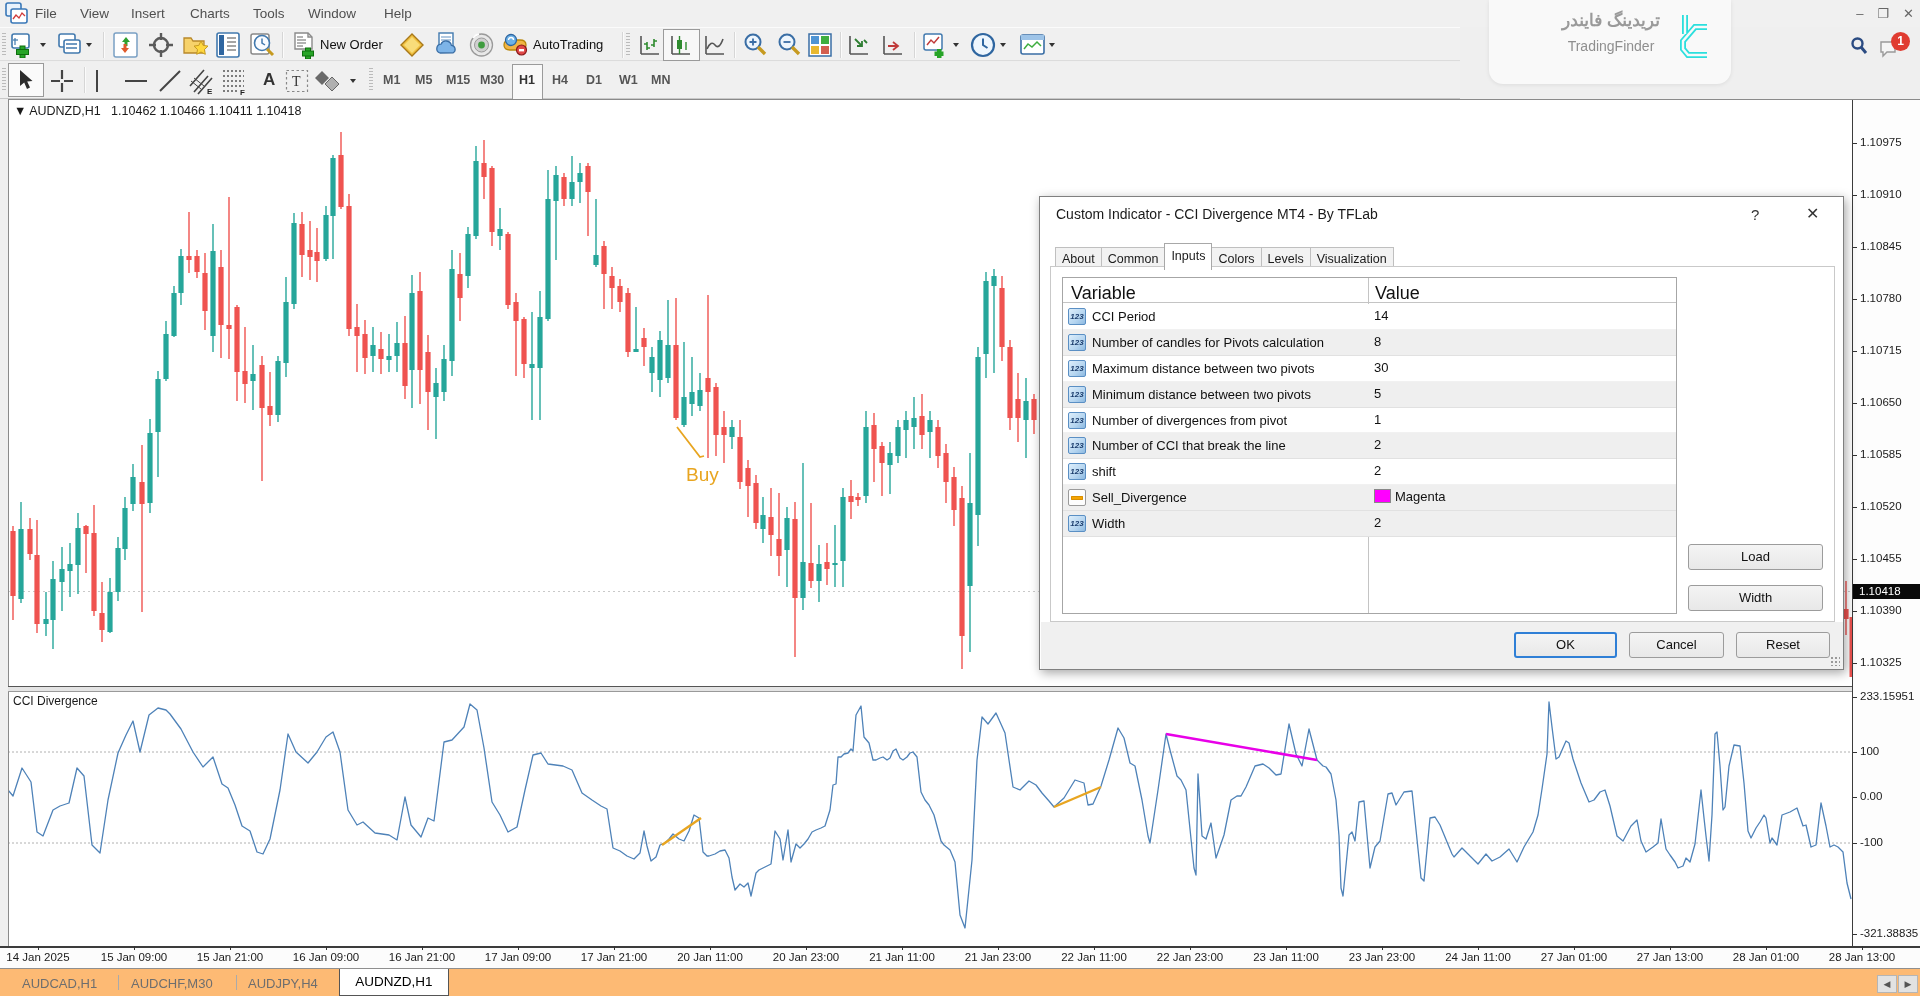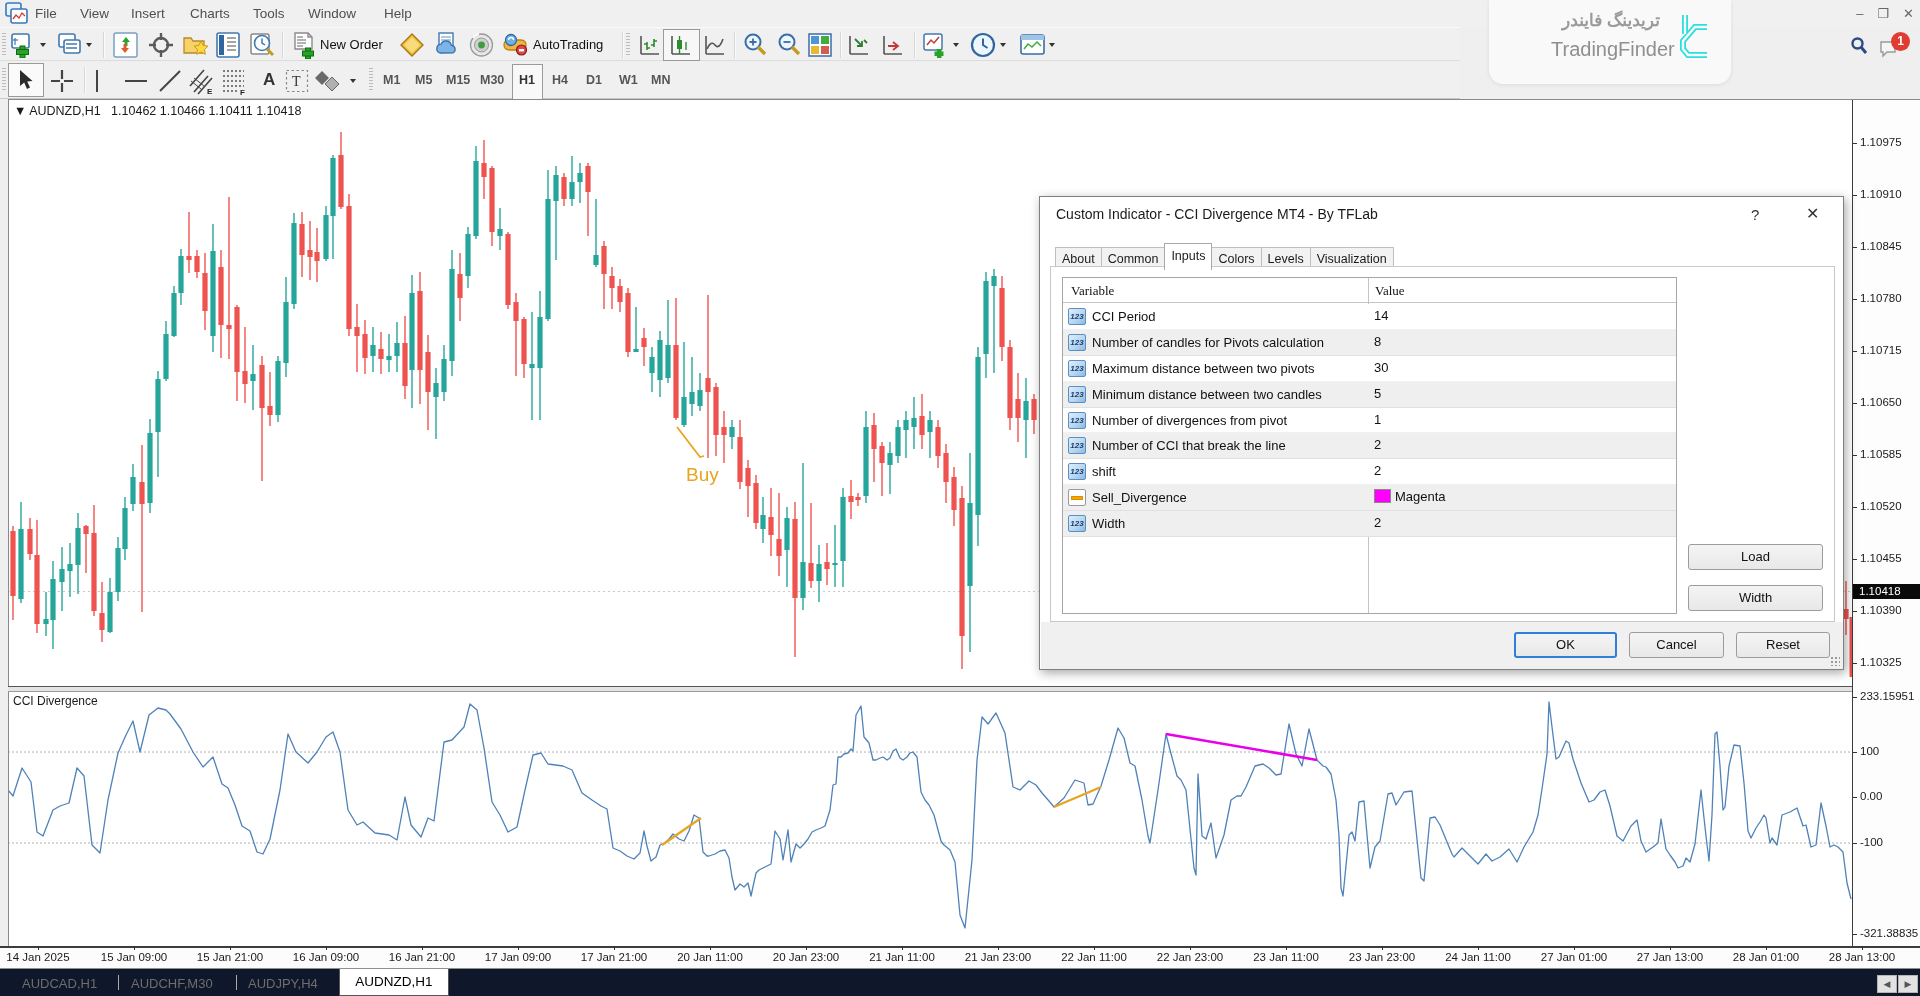--- a/index.html
+++ b/index.html
@@ -17,21 +17,21 @@
 .sep { position:absolute; top:4px; width:1px; height:26px; background:#d6d6d6; box-shadow:1px 0 0 #fbfbfb; }
 .grip { position:absolute; top:5px; width:4px; height:24px; background-image:repeating-linear-gradient(to bottom,#bbb 0,#bbb 1px,transparent 1px,transparent 3px); }
 .tbtxt { position:absolute; font-size:13px; color:#111; }
 .dda { position:absolute; width:0; height:0; border-left:3.5px solid transparent; border-right:3.5px solid transparent; border-top:4px solid #333; }
 .tfb { position:absolute; top:11px; font-size:12.5px; font-weight:bold; color:#555; }
 #h1sel { position:absolute; left:512px; top:2px; width:31px; height:35px; background:#f8f8f8; border:1px solid #9a9a9a; border-bottom:none; }
 
 
 #logocard { position:absolute; left:1489px; top:0; width:242px; height:84px; background:#f9f9f9; border-radius:0 0 14px 14px; box-shadow:0 1px 4px rgba(0,0,0,0.08); }
 #fa { position:absolute; left:62px; top:10px; width:120px; text-align:center; font-size:17px; color:#9a9a9a; font-weight:bold; }
-#tf { position:absolute; left:62px; top:38px; width:120px; text-align:center; font-size:20px; color:#8f8f8f; }
+#tf { position:absolute; left:62px; top:38px; width:120px; text-align:center; font-size:14px; color:#8f8f8f; }
 #winbtns { position:absolute; right:6px; top:6px; font-size:13px; color:#666; }
 
 
 #chartsvg { position:absolute; left:8px; top:100px; }
 #chartTitle { position:absolute; left:14px; top:104px; font-size:12.5px; color:#1a1a1a; }
 #ccisvg { position:absolute; left:8px; top:692px; }
 #cciTitle { position:absolute; left:13px; top:694px; font-size:12px; color:#1a1a1a; }
 
 
 #topline { position:absolute; left:8px; top:99px; width:1912px; height:1px; background:#8a8a8a; }
@@ -42,40 +42,40 @@
 #ccibot { position:absolute; left:0px; top:946px; width:1920px; height:2px; background:#3c3c3c; }
 #taxis { position:absolute; left:0; top:948px; width:1920px; height:20px; background:#fcfcfc; }
 .tlab { position:absolute; top:3px; width:96px; text-align:center; font-size:11.5px; color:#1a1a1a; white-space:nowrap; }
 .tick { position:absolute; top:-2px; width:1px; height:4px; background:#333; }
 #paxis { position:absolute; left:1853px; top:100px; width:67px; height:846px; background:#fdfdfd; }
 .plab { position:absolute; left:7px; font-size:11.5px; color:#1a1a1a; }
 .ptick { position:absolute; left:0px; width:4px; height:1px; background:#333; }
 .pbox { position:absolute; left:0px; top:484px; width:67px; height:15px; background:#0a0a0a; color:#fff; font-size:11.5px; padding-left:6px; line-height:15px; }
 
 
-#tabstrip { position:absolute; left:0; top:968px; width:1920px; height:28px; background:#0f172a; border-top:1px solid #8f8f8f; }
+#tabstrip { position:absolute; left:0; top:968px; width:1920px; height:28px; background:#fdba74; border-top:1px solid #8f8f8f; }
 .btab { position:absolute; top:7px; font-size:13px; color:#6e6e6e; }
 .btabsep { position:absolute; top:6px; width:1px; height:15px; background:#aaa; }
 #seltab { position:absolute; left:339px; top:0px; width:110px; height:27px; background:#fff; border:1px solid #555; border-top:none; color:#000; font-size:13.5px; text-align:center; line-height:25px; }
 .scrbtn { position:absolute; top:975px; width:20px; height:18px; background:#e2e2e2; border:1px solid #b5b5b5; color:#555; font-size:9px; text-align:center; line-height:16px; }
 
 
 #dlg { position:absolute; left:1039px; top:196px; width:805px; height:474px; background:#fff; border:1px solid #808080; box-shadow:2px 3px 10px rgba(0,0,0,0.35); }
 #dlgtitle { position:absolute; left:16px; top:9px; font-size:14px; color:#1a1a1a; }
 #dlghelp { position:absolute; left:711px; top:9px; font-size:15px; color:#333; }
 #dlgx { position:absolute; left:766px; top:7px; font-size:16px; color:#333; }
 #dlgbottom { position:absolute; left:1px; top:425px; width:802px; height:47px; background:#f0f0f0; }
 #tabrow { position:absolute; left:15px; top:46px; height:23px; }
 .dtab { position:relative; display:inline-block; height:23px; padding:0 6px; font-size:12.5px; color:#1a1a1a; background:#f2f2f2; border:1px solid #bfbfbf; border-bottom:none; line-height:23px; margin-right:-1px; vertical-align:bottom; }
 .dtabsel { height:27px; background:#fff; line-height:25px; border-color:#a8a8a8; z-index:3; }
 #tabpage { position:absolute; left:10px; top:69px; width:785px; height:356px; background:#fff; border:1px solid #c9c9c9; }
 #dtable { position:absolute; left:11px; top:10px; width:615px; height:337px; border:1px solid #a6a6a6; background:#fff; }
 #dthead { position:absolute; left:0; top:0; width:613px; height:25px; border-bottom:1px solid #c4c4c4; }
 #dtcol { position:absolute; left:305px; top:0px; width:1px; height:335px; background:#c4c4c4; }
-.dhl { position:absolute; top:5px; font-size:13px; color:#111;font-family:Liberation Serif, serif; }
+.dhl { position:absolute; top:5px; font-size:18px; color:#111; }
 #drows { position:absolute; left:0; top:26px; width:613px; }
 .drow { position:relative; width:613px; height:25.9px; border-bottom:1px solid rgba(0,0,0,0.055); }
 .dcell1 { position:absolute; left:0; top:0; width:305px; height:26px; }
 .dcell2 { position:absolute; left:311px; top:4px; font-size:13px; color:#111; }
 .dname { position:absolute; left:29px; top:5px; font-size:13px; color:#111; white-space:nowrap; }
 .ic123 { position:absolute; left:5px; top:4px; width:18px; height:17px; background:linear-gradient(135deg,#ddeefb 0%,#b5d5f0 60%,#8db9e0 100%); border:1px solid #5a8fc4; border-radius:2px; font-size:8px; font-weight:bold; font-style:italic; color:#1c3e6e; text-align:center; line-height:15px; }
 .icln { position:absolute; left:5px; top:4px; width:18px; height:17px; background:#fdfdfd; border:1px solid #9a9a9a; border-radius:2px; }
 .iclnbar { position:absolute; left:2px; top:6px; width:12px; height:4px; background:#f5a400; border-radius:1px; box-shadow:0 0 0 1px #d88e00 inset; }
 .sw { display:inline-block; width:17px; height:14px; margin-right:4px; vertical-align:-2px; border:1px solid #888; }
 .dbtn { position:absolute; width:135px; height:26px; background:linear-gradient(#f4f4f4,#e8e8e8); border:1px solid #9c9c9c; border-radius:3px; font-size:13px; color:#111; text-align:center; line-height:24px; }
@@ -765,21 +765,21 @@
 <div class="drow" style="background:#ffffff">
 <div class="dcell1">
                 <span class="ic123">123</span>
                 <span class="dname">Maximum distance between two pivots</span>
               </div>
               <div class="dcell2">30</div>
             </div>
 <div class="drow" style="background:#efefef">
 <div class="dcell1">
                 <span class="ic123">123</span>
-                <span class="dname">Minimum distance between two candles</span>
+                <span class="dname">Minimum distance between two pivots</span>
               </div>
               <div class="dcell2">5</div>
             </div>
 <div class="drow" style="background:#ffffff">
 <div class="dcell1">
                 <span class="ic123">123</span>
                 <span class="dname">Number of divergences from pivot</span>
               </div>
               <div class="dcell2">1</div>
             </div>

